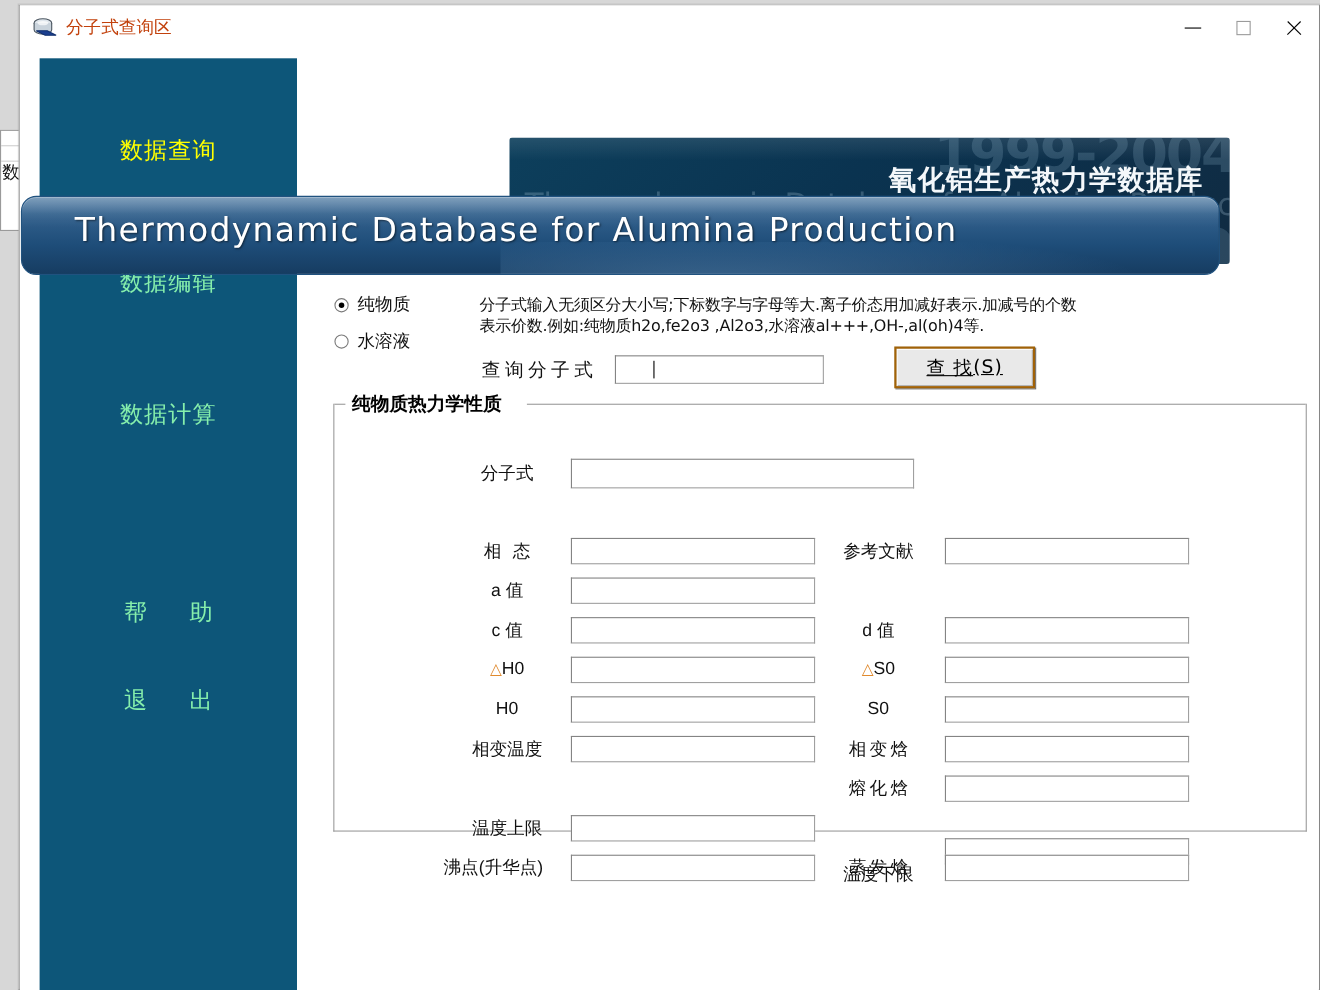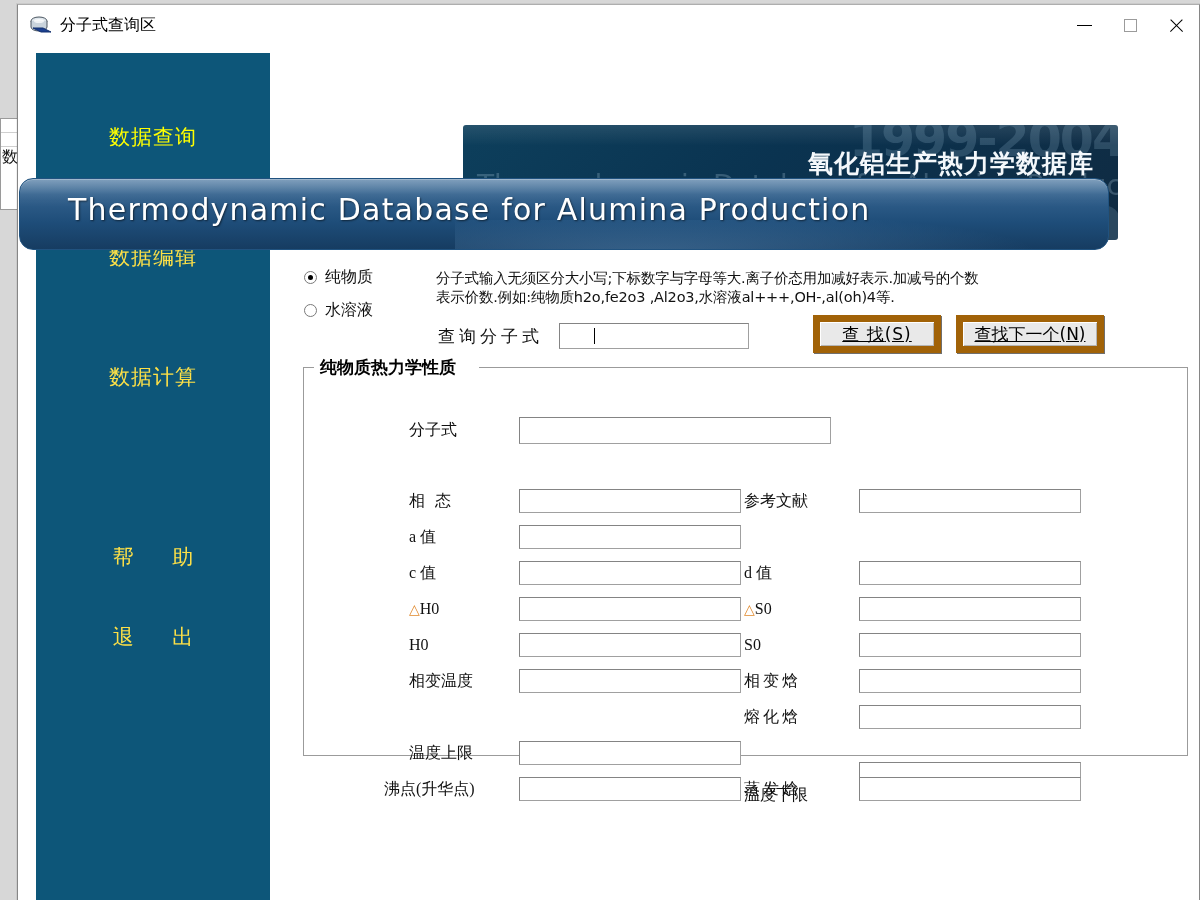--- a/index.html
+++ b/index.html
@@ -67,21 +67,21 @@
     height: 40px;
     background: #ffffff;
     display: flex; align-items: center;
   }
   #titlebar .tb-icon {
     margin-left: 12px; width: 22px; height: 20px;
     position: relative;
   }
   #titlebar .tb-title {
     margin-left: 8px;
-    font-size: 16px; color: #000000;
+    font-size: 16px; color: #c2410c;
     font-family: "DejaVu Sans", sans-serif;
     white-space: nowrap;
   }
   #win-controls {
     position: absolute; right: 0; top: 0;
     display: flex; height: 40px;
   }
   #win-controls .wc {
     width: 46px; height: 40px;
     display: flex; align-items: center; justify-content: center;
@@ -113,21 +113,21 @@
     left: 18px; top: 8px; width: 234px; height: 848px;
     background: #0d5679;
   }
   .nav-item {
     position: absolute;
     left: 0; width: 234px;
     text-align: center;
     font-family: "DejaVu Sans", sans-serif;
     font-size: 21px;
     letter-spacing: 1px;
-    color: #fde047;
+    color: #86efac;
     cursor: default;
   }
   .nav-item.active { color: #ffff00; }
   .nav-item.wide { letter-spacing: 16px; text-indent: 16px; }
 
   
   #banner {
     position: absolute;
     left: 445px; top: 80px;
     width: 655px; height: 115px;
@@ -261,21 +261,21 @@
   }
   #query-input { width: 190px; height: 26px; }
   .caret {
     position: absolute;
     left: 306px; top: 73px;
     width: 1px; height: 16px; background: #000;
   }
 
   .win-button {
     background: #e9e9e9;
-    border: 7px solid #a16207;
+    border: 2px solid #a16207;
     box-shadow: inset 1px 1px 0 #ffffff, inset -1px -1px 0 #b5b5b5, 1px 1px 0 #6f6f6f;
     font-family: "DejaVu Sans", sans-serif;
     font-size: 17px;
     color: #000;
     cursor: default;
     display: flex; align-items: center; justify-content: center;
     white-space: nowrap;
   }
   .win-button .u { text-decoration: underline; }
   #btn-find      { position: absolute; left: 525px; top: 60px; width: 128px; height: 38px; letter-spacing: 1px; }
@@ -303,23 +303,23 @@
     font-size: 17px; font-weight: bold;
     color: #000;
     white-space: nowrap;
   }
 
   .fld {
     position: absolute;
     display: flex; align-items: center;
   }
   .fld .lbl {
-    font-family: Liberation Serif, serif;
+    font-family: Liberation Sans, sans-serif;
     font-size: 16px; color: #111;
-    text-align: left;
+    text-align: center;
     white-space: nowrap;
     padding-right: 6px;
   }
   .fld .lbl.sp2 { letter-spacing: 3px; padding-right: 3px; }
   .fld input { }
   .tri {
     color: #e08a2e; font-size: 14px;
   }
 </style>
 </head>
@@ -416,24 +416,20 @@
         <div id="query-row">
           <span class="q-label">查询分子式</span>
           <input id="query-input" class="win-input" type="text" value="" style="">
         </div>
         <div class="caret"></div>
 
         <div id="btn-find" class="win-button">
           <span class="u">查 找</span>
           <span class="u">(S)</span>
         </div>
-        <div id="btn-find-next" class="win-button">
-          <span class="u">查找下一个</span>
-          <span class="u">(N)</span>
-        </div>
 
         <div id="groupbox">
           <div id="gb-title">纯物质热力学性质</div>
 
           <div class="fld" style="left:105px; top:50px;">
             <span class="lbl" style="width:110px;">分子式</span>
             <input class="win-input" style="width: 312px; height: 27px;" type="text" value="">
           </div>
 
           <div class="fld" style="left:105px; top:122px;">

